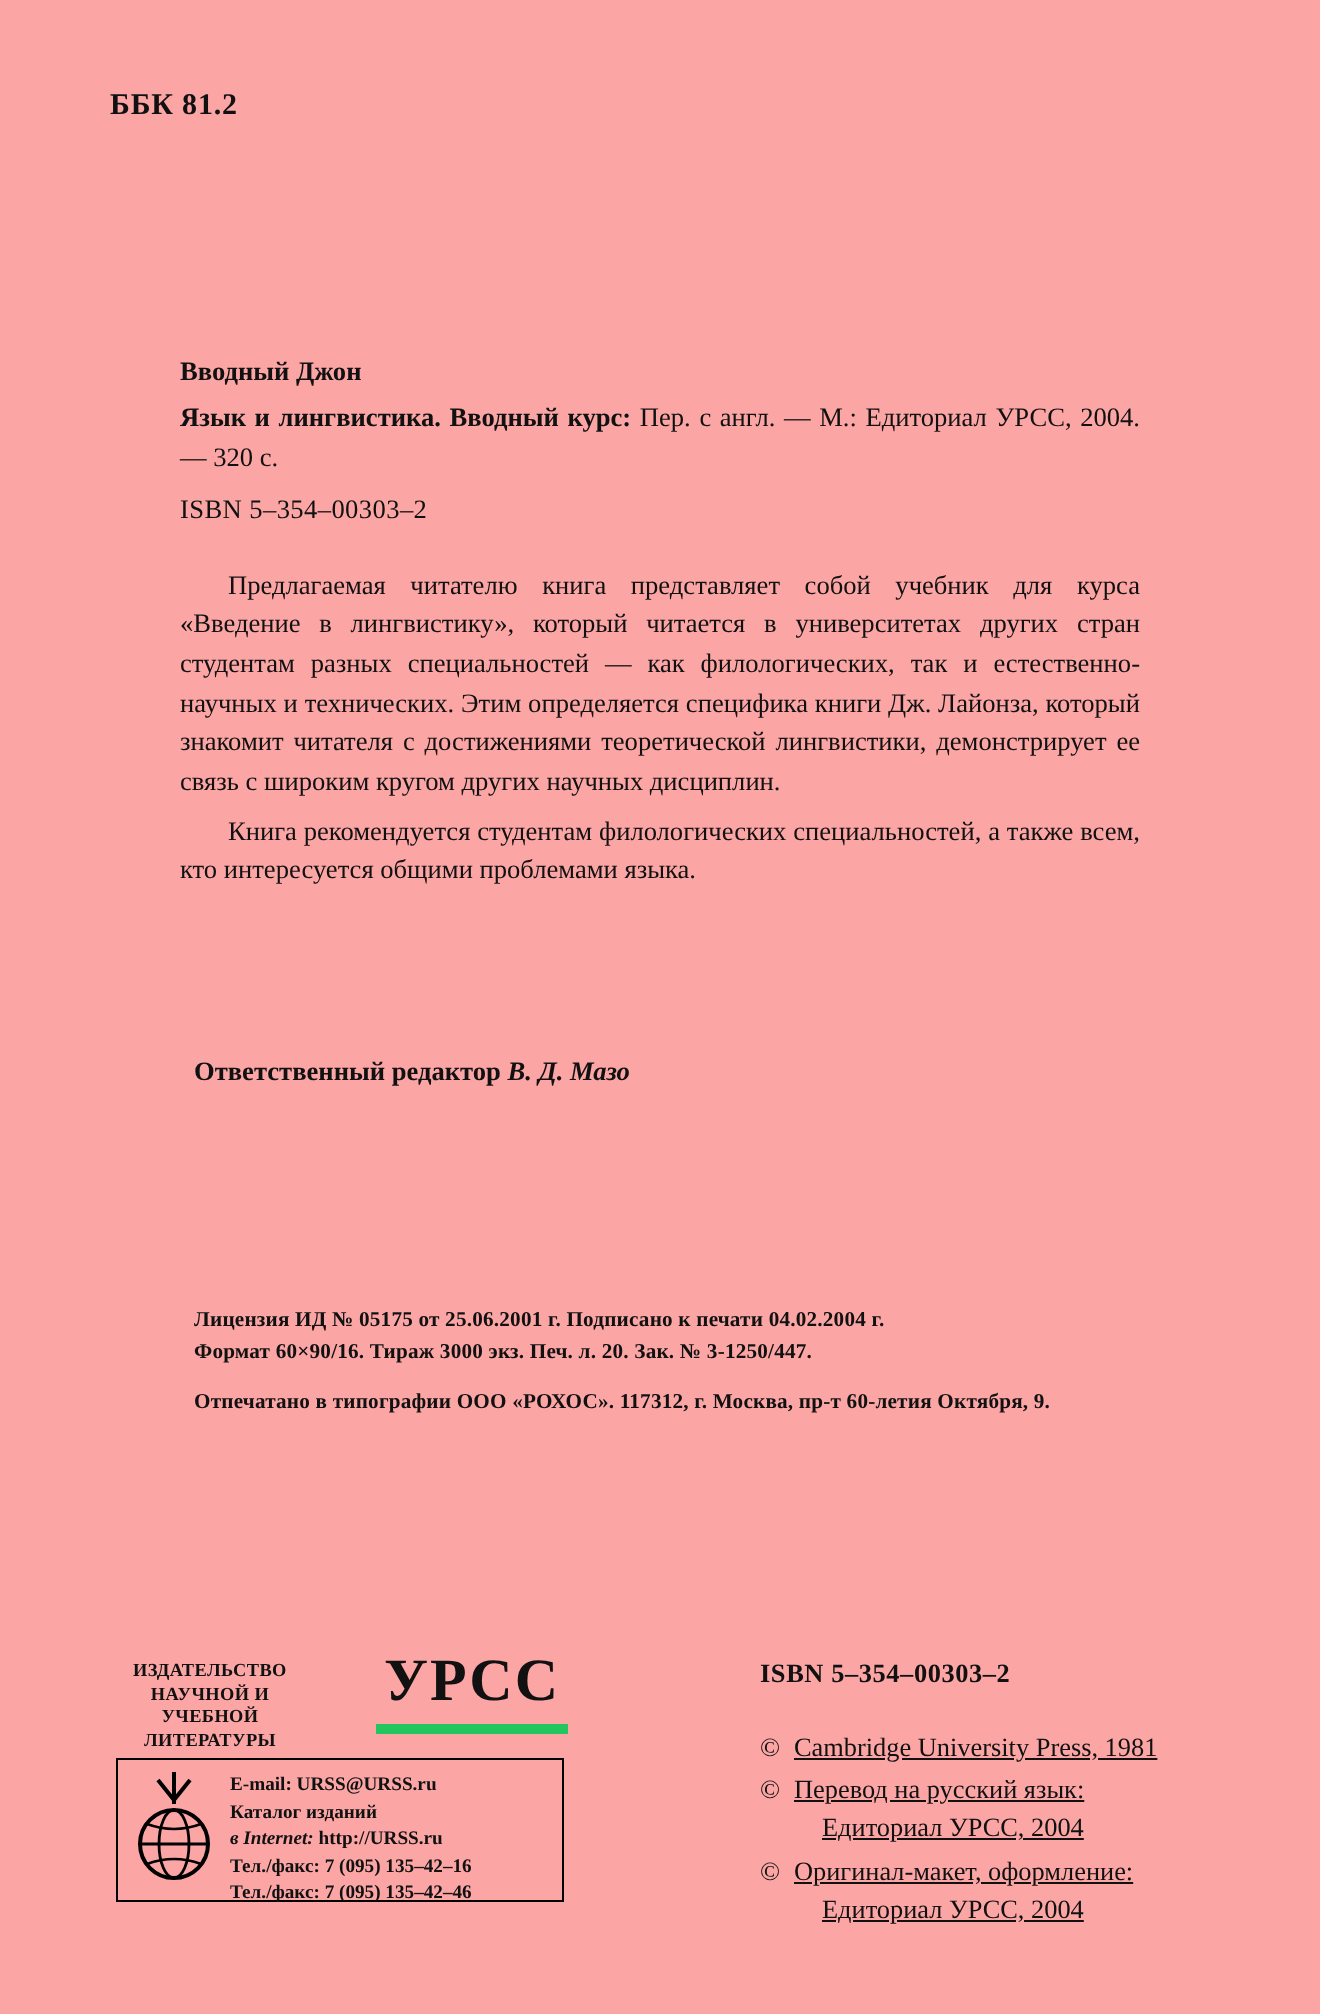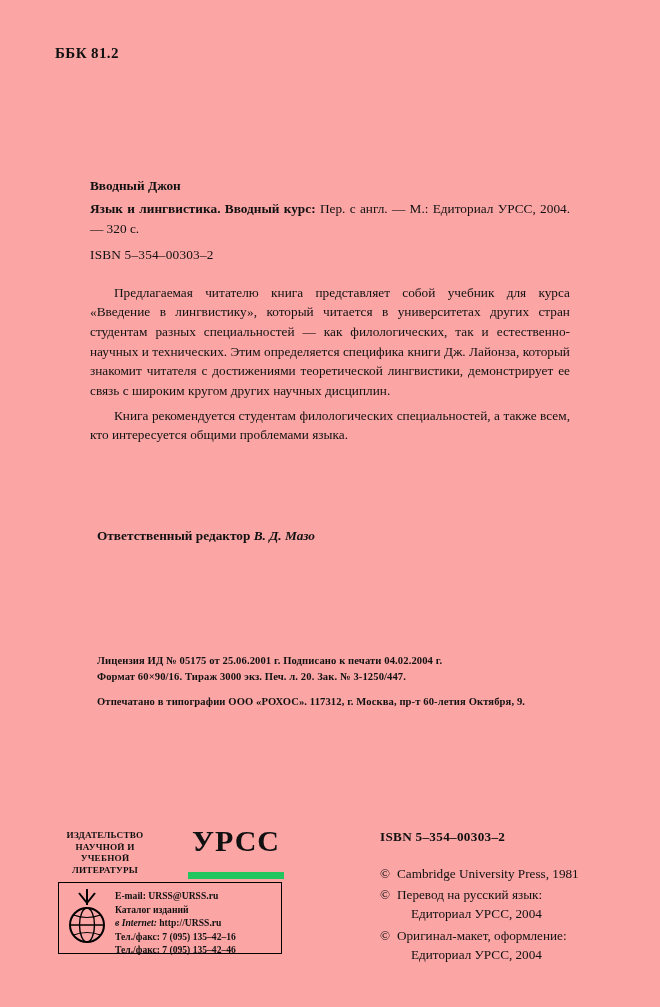--- a/index.html
+++ b/index.html
@@ -114,22 +114,22 @@
     font-weight: bold;
     line-height: 1.25;
     letter-spacing: 0.2px;
   }
   .logo-urss {
     font-family: "Liberation Serif", serif;
     font-weight: bold;
     font-size: 30px;
     letter-spacing: 1px;
     line-height: 1;
-    border-bottom: 7px solid #22c55e;
-    padding: 0 4px 16px 4px;
+    border-bottom: 5px solid #22c55e;
+    padding: 0 4px 6px 4px;
   }
   .logo-box {
     margin-top: 3px;
     border: 1.5px solid #000;
     width: 224px;
     height: 72px;
     box-sizing: border-box;
     display: flex;
     align-items: stretch;
   }
@@ -164,21 +164,21 @@
   }
   .cr-row {
     display: flex;
     align-items: flex-start;
     margin-bottom: 3px;
   }
   .cr-sym {
     width: 17px;
     flex: 0 0 17px;
   }
-  .cr-text { flex: 1; }
+  .cr-text { flex: 1; text-decoration: underline; }
   .cr-text .second {
     display: block;
     padding-left: 14px;
   }
 </style>
 </head>
 <body>
 
 <div class="page">
 

